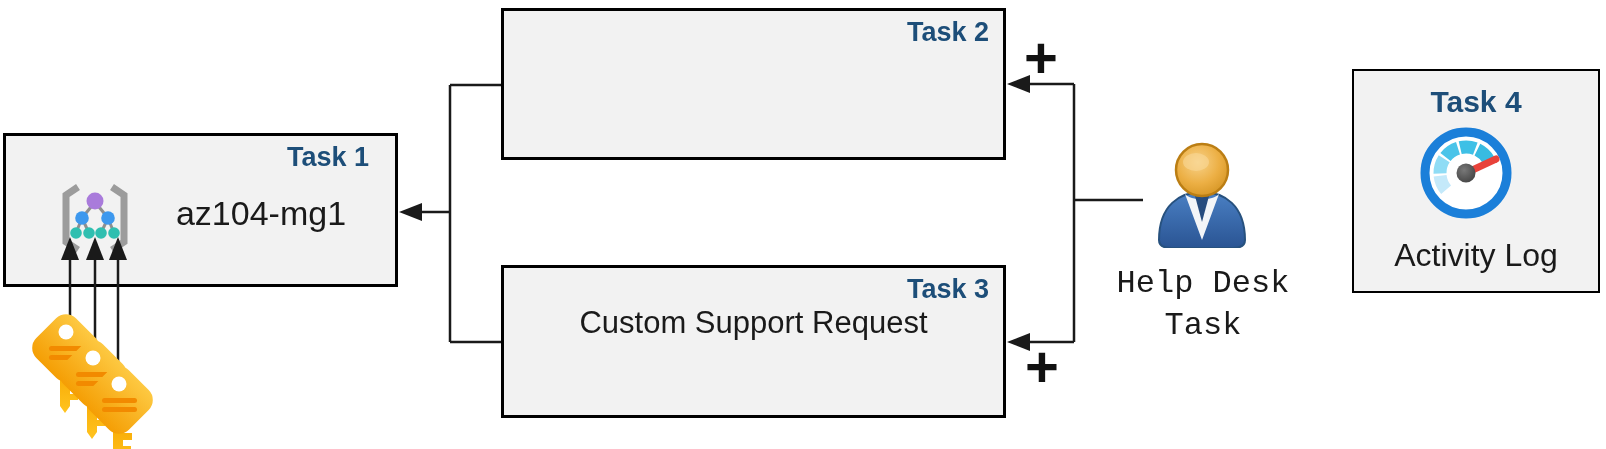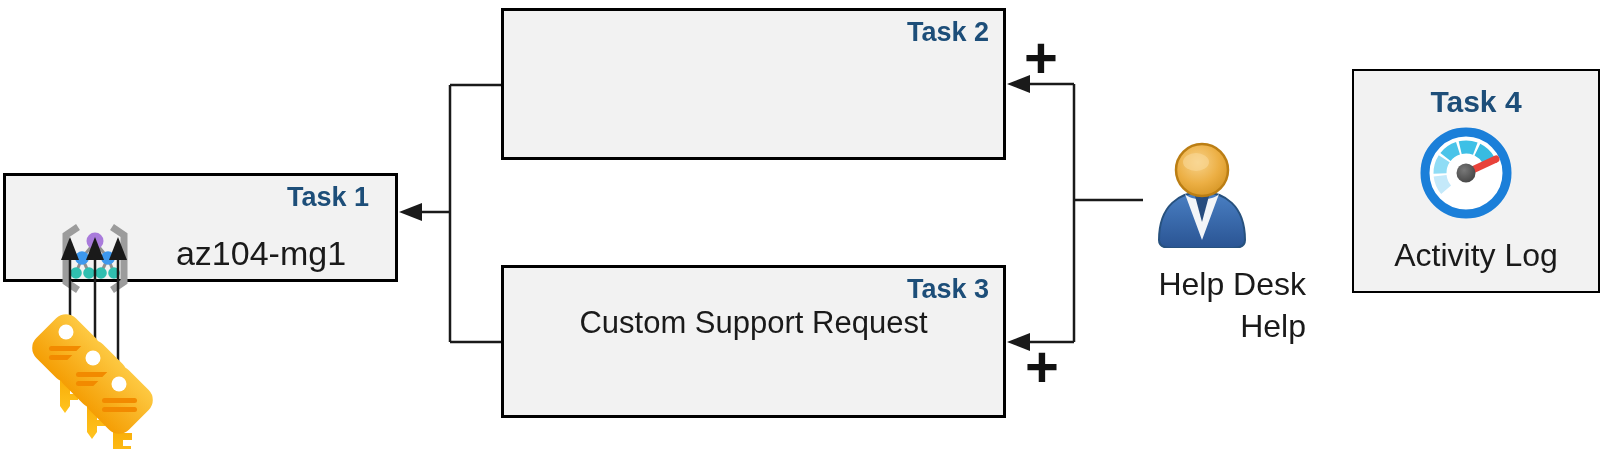--- a/index.html
+++ b/index.html
@@ -26,31 +26,31 @@
   .task4-label{position:absolute;top:14px;left:0;right:0;text-align:center;
     font-weight:bold;font-size:30px;color:#1D4E79;}
   .task4-caption{position:absolute;top:166px;left:0;right:0;text-align:center;
     font-size:32px;color:#1a1a1a;}
   .gauge-wrap{position:absolute;left:62px;top:52px;}
   .plus{
     position:absolute;font-weight:bold;font-size:58px;color:#111;line-height:1;
   }
   .actor-wrap{position:absolute;left:1153px;top:142px;}
   .actor-label{
-    position:absolute;left:1100px;top:263px;width:206px;text-align:right;
-    font-size:32px;line-height:42px;color:#1a1a1a;
+    position:absolute;left:1100px;top:263px;width:206px;text-align:center;
+    font-size:32px;line-height:42px;color:#1a1a1a;font-family:Liberation Mono, monospace;
   }
   .overlay{position:absolute;left:0;top:0;pointer-events:none;}
 </style>
 </head>
 <body>
 
 <div class="canvas">
 
-  <div class="box" style="left:3px;top:133px;width:395px;height:109px;margin-top:40px;">
+  <div class="box" style="left:3px;top:133px;width:395px;height:154px;">
     <div class="task-label" style="right:26px;">Task 1</div>
     <div class="mg-icon-wrap">
       <svg width="76" height="74" viewBox="0 0 76 74">
         <path d="M21,5 L9,13 L9,60 L21,68" fill="none" stroke="#9C9C9C" stroke-width="7"></path>
         <path d="M55,5 L67,13 L67,60 L55,68" fill="none" stroke="#9C9C9C" stroke-width="7"></path>
         <g stroke="#8F8F8F" stroke-width="3">
           <line x1="38" y1="20" x2="25" y2="36"></line>
           <line x1="38" y1="20" x2="51" y2="36"></line>
           <line x1="25" y1="36" x2="19" y2="51"></line>
           <line x1="25" y1="36" x2="32" y2="51"></line>
@@ -120,21 +120,21 @@
       </defs>
       <path d="M6,98 C6,63 27,50 49,50 C71,50 92,63 92,98 C92,104 87,106 80,106 L18,106 C11,106 6,104 6,98 Z" fill="url(#bodyg)" stroke="#27517E" stroke-width="2"></path>
       <path d="M32,52 L49,98 L66,52 C60,59 38,59 32,52 Z" fill="#F3F5F8"></path>
       <path d="M42,54 L49,80 L56,54 Z" fill="#274C7E"></path>
       <circle cx="49" cy="28" r="26" fill="url(#headg)" stroke="#BB7E14" stroke-width="2.5"></circle>
       <ellipse cx="43" cy="20" rx="13" ry="9" fill="#F9DA9C" opacity="0.55"></ellipse>
     </svg>
   </div>
   <div class="actor-label">
     <div>Help Desk</div>
-    <div>Help</div>
+    <div>Task</div>
   </div>
 
   <div class="plus" style="left:1024px;top:29px;">+</div>
   <div class="plus" style="left:1025px;top:338px;">+</div>
 
   <svg class="overlay" width="1606" height="449" viewBox="0 0 1606 449">
     <defs>
       <linearGradient id="kg1" gradientUnits="userSpaceOnUse" x1="0" y1="-40" x2="0" y2="32">
         <stop offset="0%" stop-color="#FFD24F"></stop>
           <stop offset="100%" stop-color="#F49B00"></stop>

